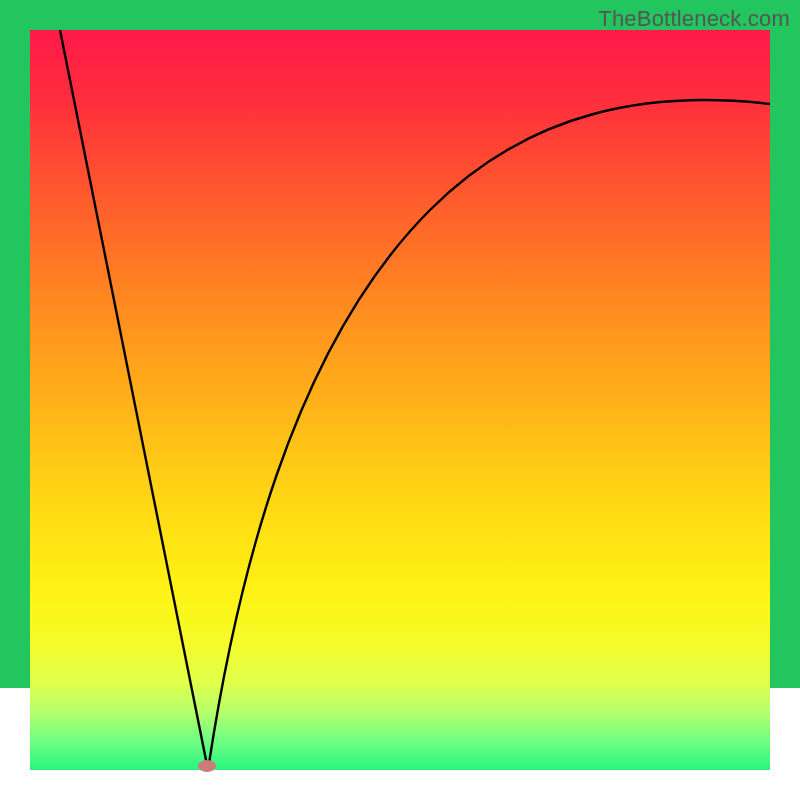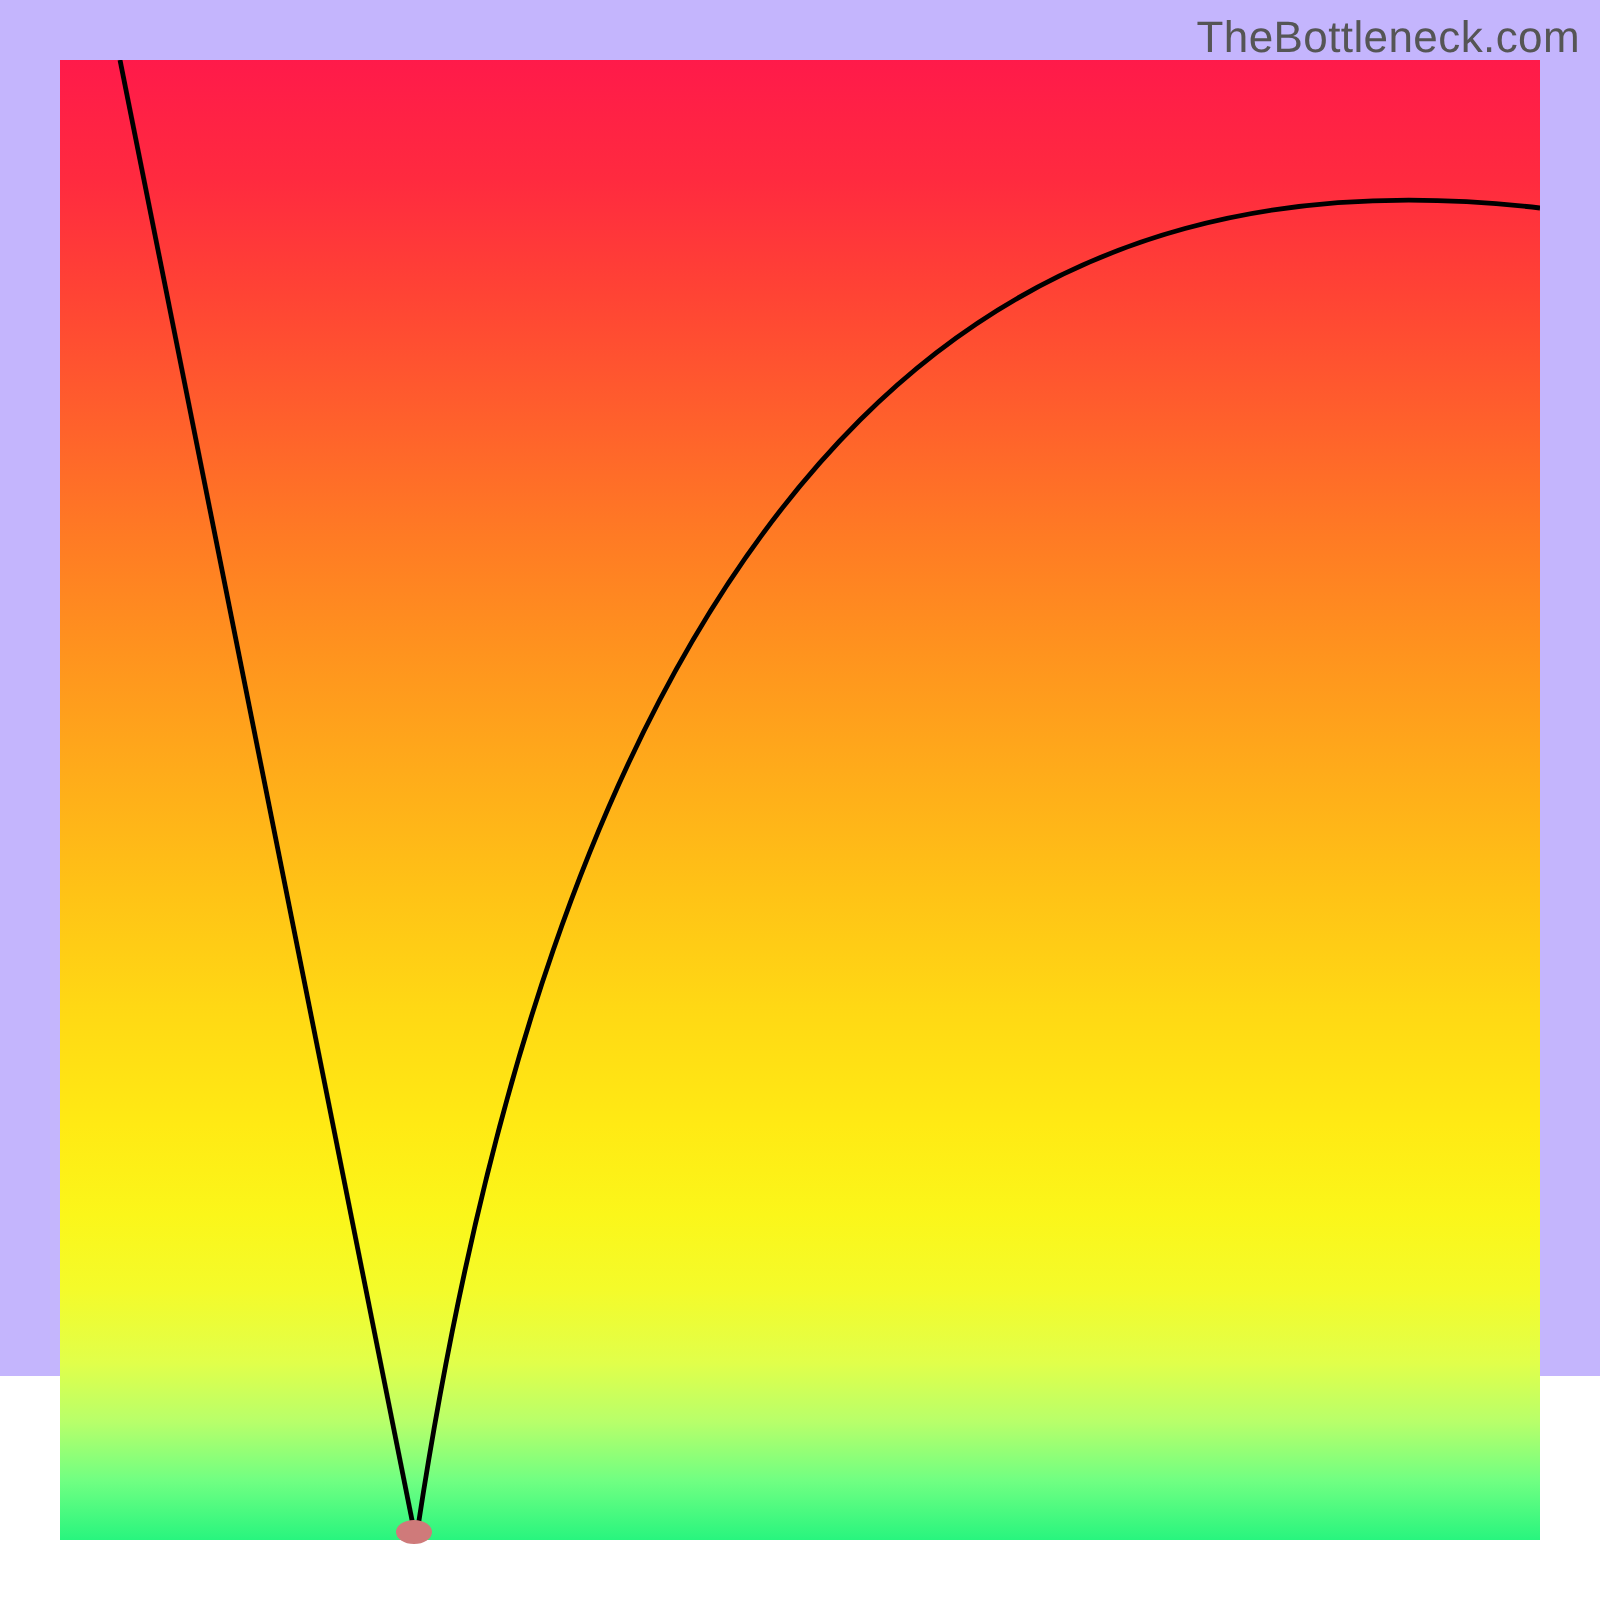--- a/index.html
+++ b/index.html
@@ -7,21 +7,21 @@
     padding: 0;
     background: #ffffff;
     width: 800px;
     height: 800px;
     overflow: hidden;
   }
   .chart-container {
     position: relative;
     width: 800px;
     height: 688px;
-    background: #c4b5fd;
+    background: #22c55e;
   }
   .plot-area {
     position: absolute;
     left: 30px;
     top: 30px;
     width: 740px;
     height: 740px;
     background: linear-gradient(to bottom,
       #ff1a4a 0%,
       #ff2a3f 8%,

